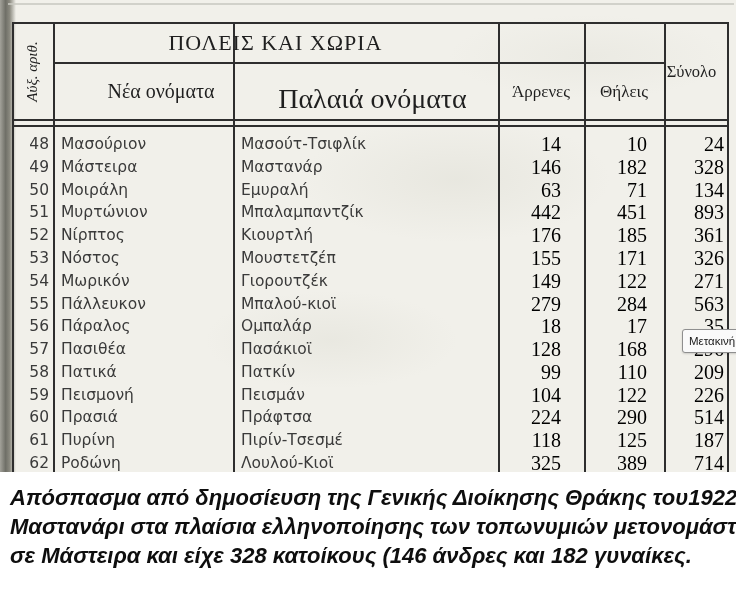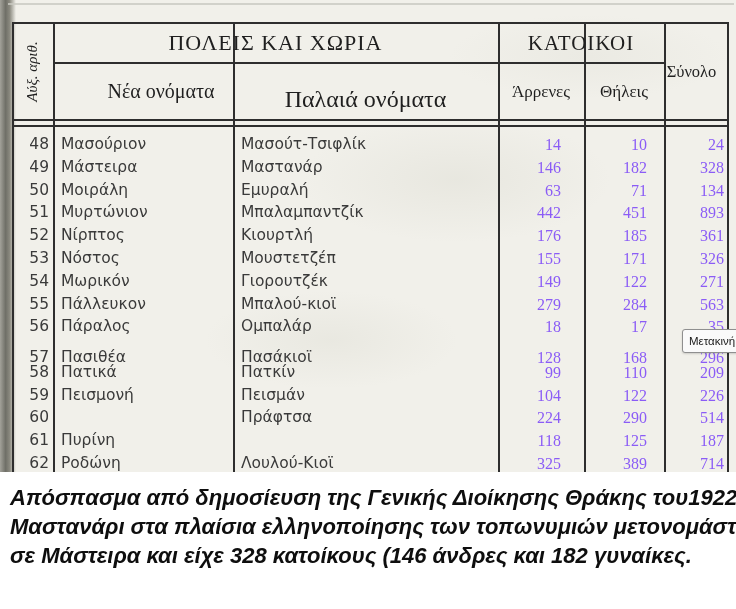--- a/index.html
+++ b/index.html
@@ -19,37 +19,37 @@
   
   .vline,.hline{position:absolute;background:#2e2e2e;}
   .vline{width:2px;}
   .hline{height:2px;}
   
   .hcell{position:absolute;display:flex;align-items:center;justify-content:center;
          font-family:"Liberation Serif","DejaVu Serif",serif;color:#1f1f1f;border-radius:12px;}
   .h-places{left:53px;top:24px;width:445px;height:38px;font-size:22px;letter-spacing:1px;}
   .h-residents{left:498px;top:24px;width:166px;height:38px;font-size:21px;letter-spacing:1px;}
   .h-new{left:53px;top:64px;width:216px;height:55px;font-size:20px;}
-  .h-old{left:233px;top:64px;width:265px;height:70px;font-size:24px;}
+  .h-old{left:240px;top:64px;width:265px;height:70px;font-size:28px;}
   .h-males{left:498px;top:64px;width:86px;height:55px;font-size:17px;}
   .h-females{left:584px;top:64px;width:80px;height:55px;font-size:17px;}
   .h-total{left:664px;top:24px;width:55px;height:95px;font-size:16.5px;}
   .h-serial{left:12px;top:24px;width:41px;height:95px;}
   .h-serial span{transform:rotate(-90deg);white-space:nowrap;font-style:italic;font-size:15px;
                  font-family:"Liberation Serif","DejaVu Serif",serif;color:#1f1f1f;}
   
   #table-rows{position:absolute;left:0;top:0;width:736px;height:472px;}
   .trow{position:absolute;left:0;width:712px;height:23px;}
   .trow .cell{position:absolute;top:0;height:23px;line-height:23px;color:#3a3a3a;
               font-size:15.5px;white-space:nowrap;overflow:visible;}
   .cell.num{left:13px;width:36px;text-align:right;}
   .cell.newname{left:61px;width:170px;text-align:left;}
   .cell.oldname{left:241px;width:255px;text-align:left;}
   .cell.males,.cell.females,.cell.total{font-family:"Liberation Serif","DejaVu Serif",serif;
-              font-size:16px;color:#8b5cf6;text-align:right;}
+              font-size:20px;color:#000000;text-align:right;}
   .cell.males{left:500px;width:61px;}
   .cell.females{left:585px;width:62px;}
   .cell.total{left:664px;width:60px;}
   
   #tooltip{position:absolute;left:682px;top:329px;width:84px;height:24px;z-index:30;
            background:#fafafa;border:1px solid #8f8f8f;border-radius:3px;
            box-shadow:0 1px 2px rgba(0,0,0,0.15);
            display:flex;align-items:center;
            font-family:"Liberation Sans","DejaVu Sans",sans-serif;font-size:11.5px;color:#1a1a1a;
            padding-left:6px;box-sizing:border-box;}
@@ -79,21 +79,20 @@
 
     <div class="hline" style="left:12px;top:22px;width:717px;"></div>
     <div class="hline" style="left:53px;top:62px;width:613px;"></div>
     <div class="hline" style="left:12px;top:119px;width:717px;"></div>
     <div class="hline" style="left:12px;top:125px;width:717px;"></div>
 
     <div class="hcell h-serial">
       <span>Αύξ. αριθ.</span>
     </div>
     <div class="hcell h-places">ΠΟΛΕΙΣ ΚΑΙ ΧΩΡΙΑ</div>
-    <div class="hcell h-residents">ΚΑΤΟΙΚΟΙ</div>
     <div class="hcell h-new">Νέα ονόματα</div>
     <div class="hcell h-old">Παλαιά ονόματα</div>
     <div class="hcell h-males">Άρρενες</div>
     <div class="hcell h-females">Θήλεις</div>
     <div class="hcell h-total">Σύνολο</div>
 
     <div id="table-rows">
         <div class="trow" style="top: 133px;">
           <div class="cell num">48</div>
           <div class="cell newname">Μασούριον</div>
@@ -159,21 +158,21 @@
           <div class="cell total">563</div>
         </div>
         <div class="trow" style="top: 315.288px;">
           <div class="cell num">56</div>
           <div class="cell oldname">Ομπαλάρ</div>
           <div class="cell newname">Πάραλος</div>
           <div class="cell males">18</div>
           <div class="cell females">17</div>
           <div class="cell total">35</div>
         </div>
-        <div class="trow" style="top: 338.074px; margin-top: 8px;">
+        <div class="trow" style="top: 338.074px;">
           <div class="cell num">57</div>
           <div class="cell newname">Πασιθέα</div>
           <div class="cell oldname">Πασάκιοϊ</div>
           <div class="cell males">128</div>
           <div class="cell females">168</div>
           <div class="cell total">296</div>
         </div>
         <div class="trow" style="top: 360.86px;">
           <div class="cell num">58</div>
           <div class="cell newname">Πατικά</div>
@@ -185,28 +184,30 @@
         <div class="trow" style="top: 383.646px;">
           <div class="cell num">59</div>
           <div class="cell newname">Πεισμονή</div>
           <div class="cell oldname">Πεισμάν</div>
           <div class="cell males">104</div>
           <div class="cell females">122</div>
           <div class="cell total">226</div>
         </div>
         <div class="trow" style="top: 406.432px;">
           <div class="cell num">60</div>
+          <div class="cell newname">Πρασιά</div>
           <div class="cell oldname">Πράφτσα</div>
           <div class="cell males">224</div>
           <div class="cell females">290</div>
           <div class="cell total">514</div>
         </div>
         <div class="trow" style="top: 429.218px;">
           <div class="cell num">61</div>
           <div class="cell newname">Πυρίνη</div>
+          <div class="cell oldname">Πιρίν-Τσεσμέ</div>
           <div class="cell males">118</div>
           <div class="cell females">125</div>
           <div class="cell total">187</div>
         </div>
         <div class="trow" style="top: 452.004px;">
           <div class="cell num">62</div>
           <div class="cell newname">Ροδώνη</div>
           <div class="cell oldname">Λουλού-Κιοϊ</div>
           <div class="cell males">325</div>
           <div class="cell females">389</div>

